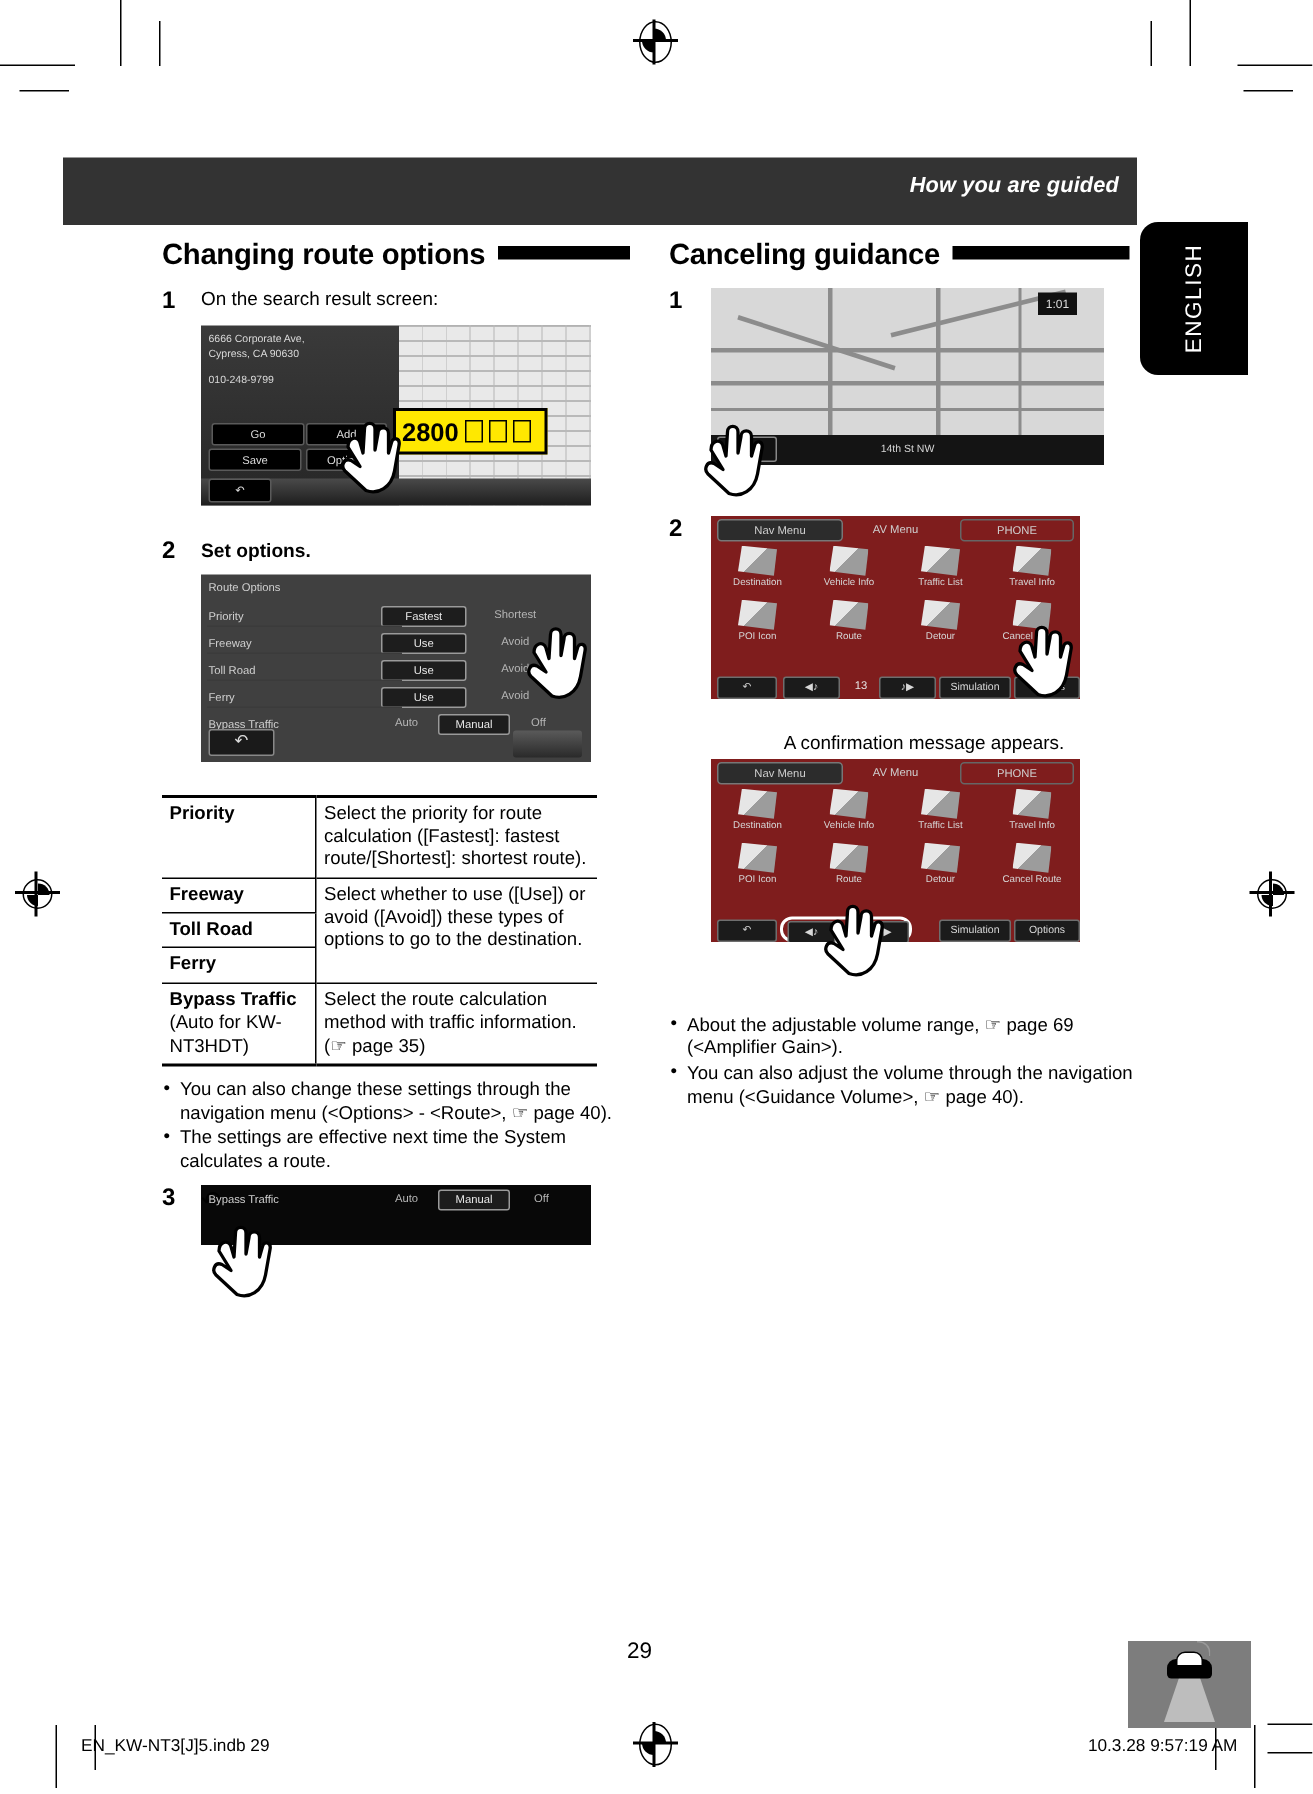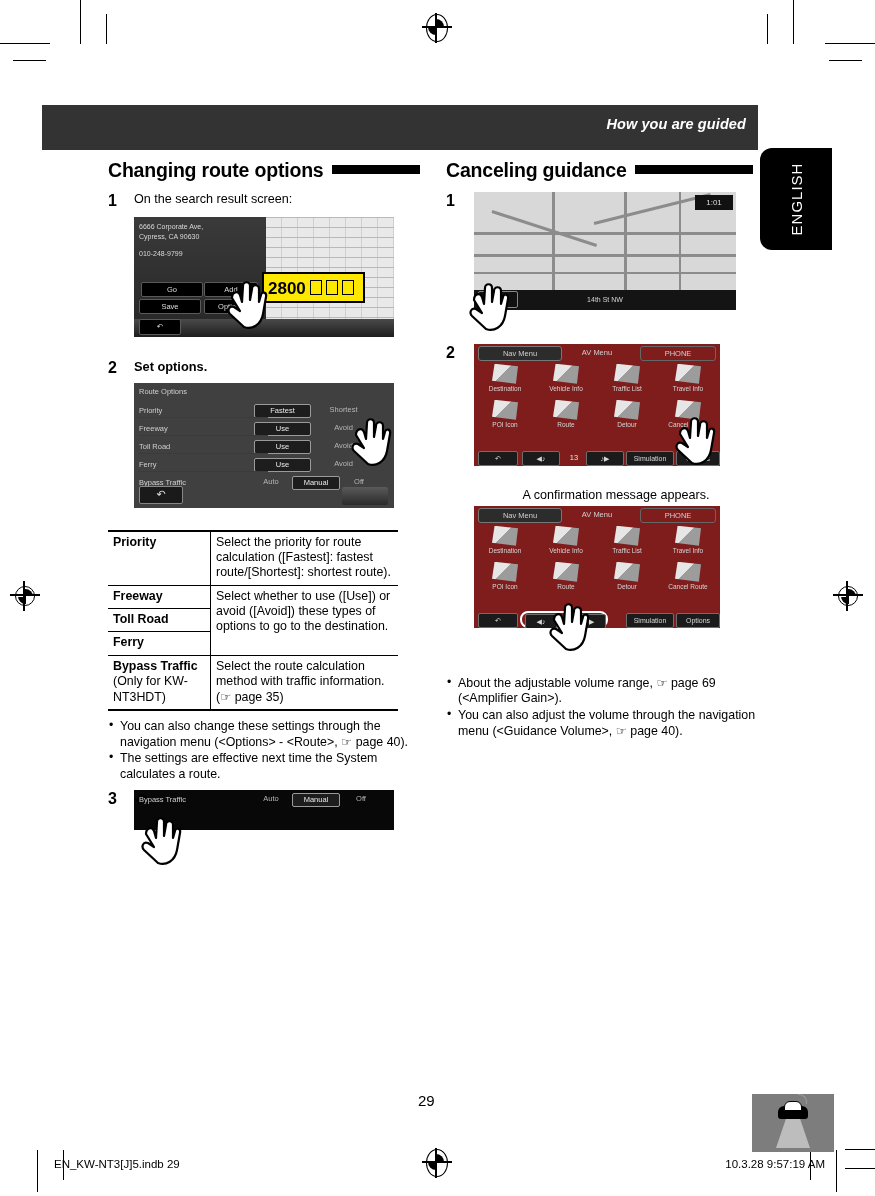--- a/index.html
+++ b/index.html
@@ -141,21 +141,21 @@
 
   
   .shot-map { width: 262px; height: 118px; margin: 2px 0 0 0;
               background:#d8d8d8; }
   .shot-map .road { position:absolute; background:#8c8c8c; }
   .shot-map .bar {
     position:absolute; left:0; bottom:0; width:100%; height:20px;
     background:#141414; color:#d5d5d5; font-size:7px; text-align:center; line-height:20px;
   }
   .shot-map .clock{
-    position:absolute; right:3px; top:3px; width:38px; height:15px; background:#111;
+    position:absolute; right:18px; top:3px; width:26px; height:15px; background:#111;
     color:#dcdcdc; font-size:8px; text-align:center; line-height:15px;
   }
 
   
   .shot-menu { width: 246px; height: 122px; margin: 2px 0 0 0; background:#7f1d1d;}
   .shot-menu .tabs { position:absolute; left:0; top:0; width:100%; height:16px; }
   .shot-menu .tab {
     position:absolute; top:2px; height:13px; line-height:13px; font-size:7.5px;
     color:#cfcfcf; text-align:center; border-radius:3px;
   }
@@ -377,21 +377,21 @@
     </tr>
     <tr class="thin">
       <td class="k">Toll Road</td>
     </tr>
     <tr class="thin">
       <td class="k">Ferry</td>
     </tr>
     <tr class="thin-both botline">
       <td class="k">
         <span>Bypass Traffic</span>
-        <span class="sub">(Only for KW-NT3HDT)</span>
+        <span class="sub">(Auto for KW-NT3HDT)</span>
       </td>
       <td>Select the route calculation method with traffic information. (☞ page 35)</td>
     </tr>
   </tbody>
     </table>
 
   <ul class="bul">
     <li>You can also change these settings through the navigation menu (&lt;Options&gt; - &lt;Route&gt;, ☞ page 40).</li>
     <li>The settings are effective next time the System calculates a route.</li>
   </ul>

